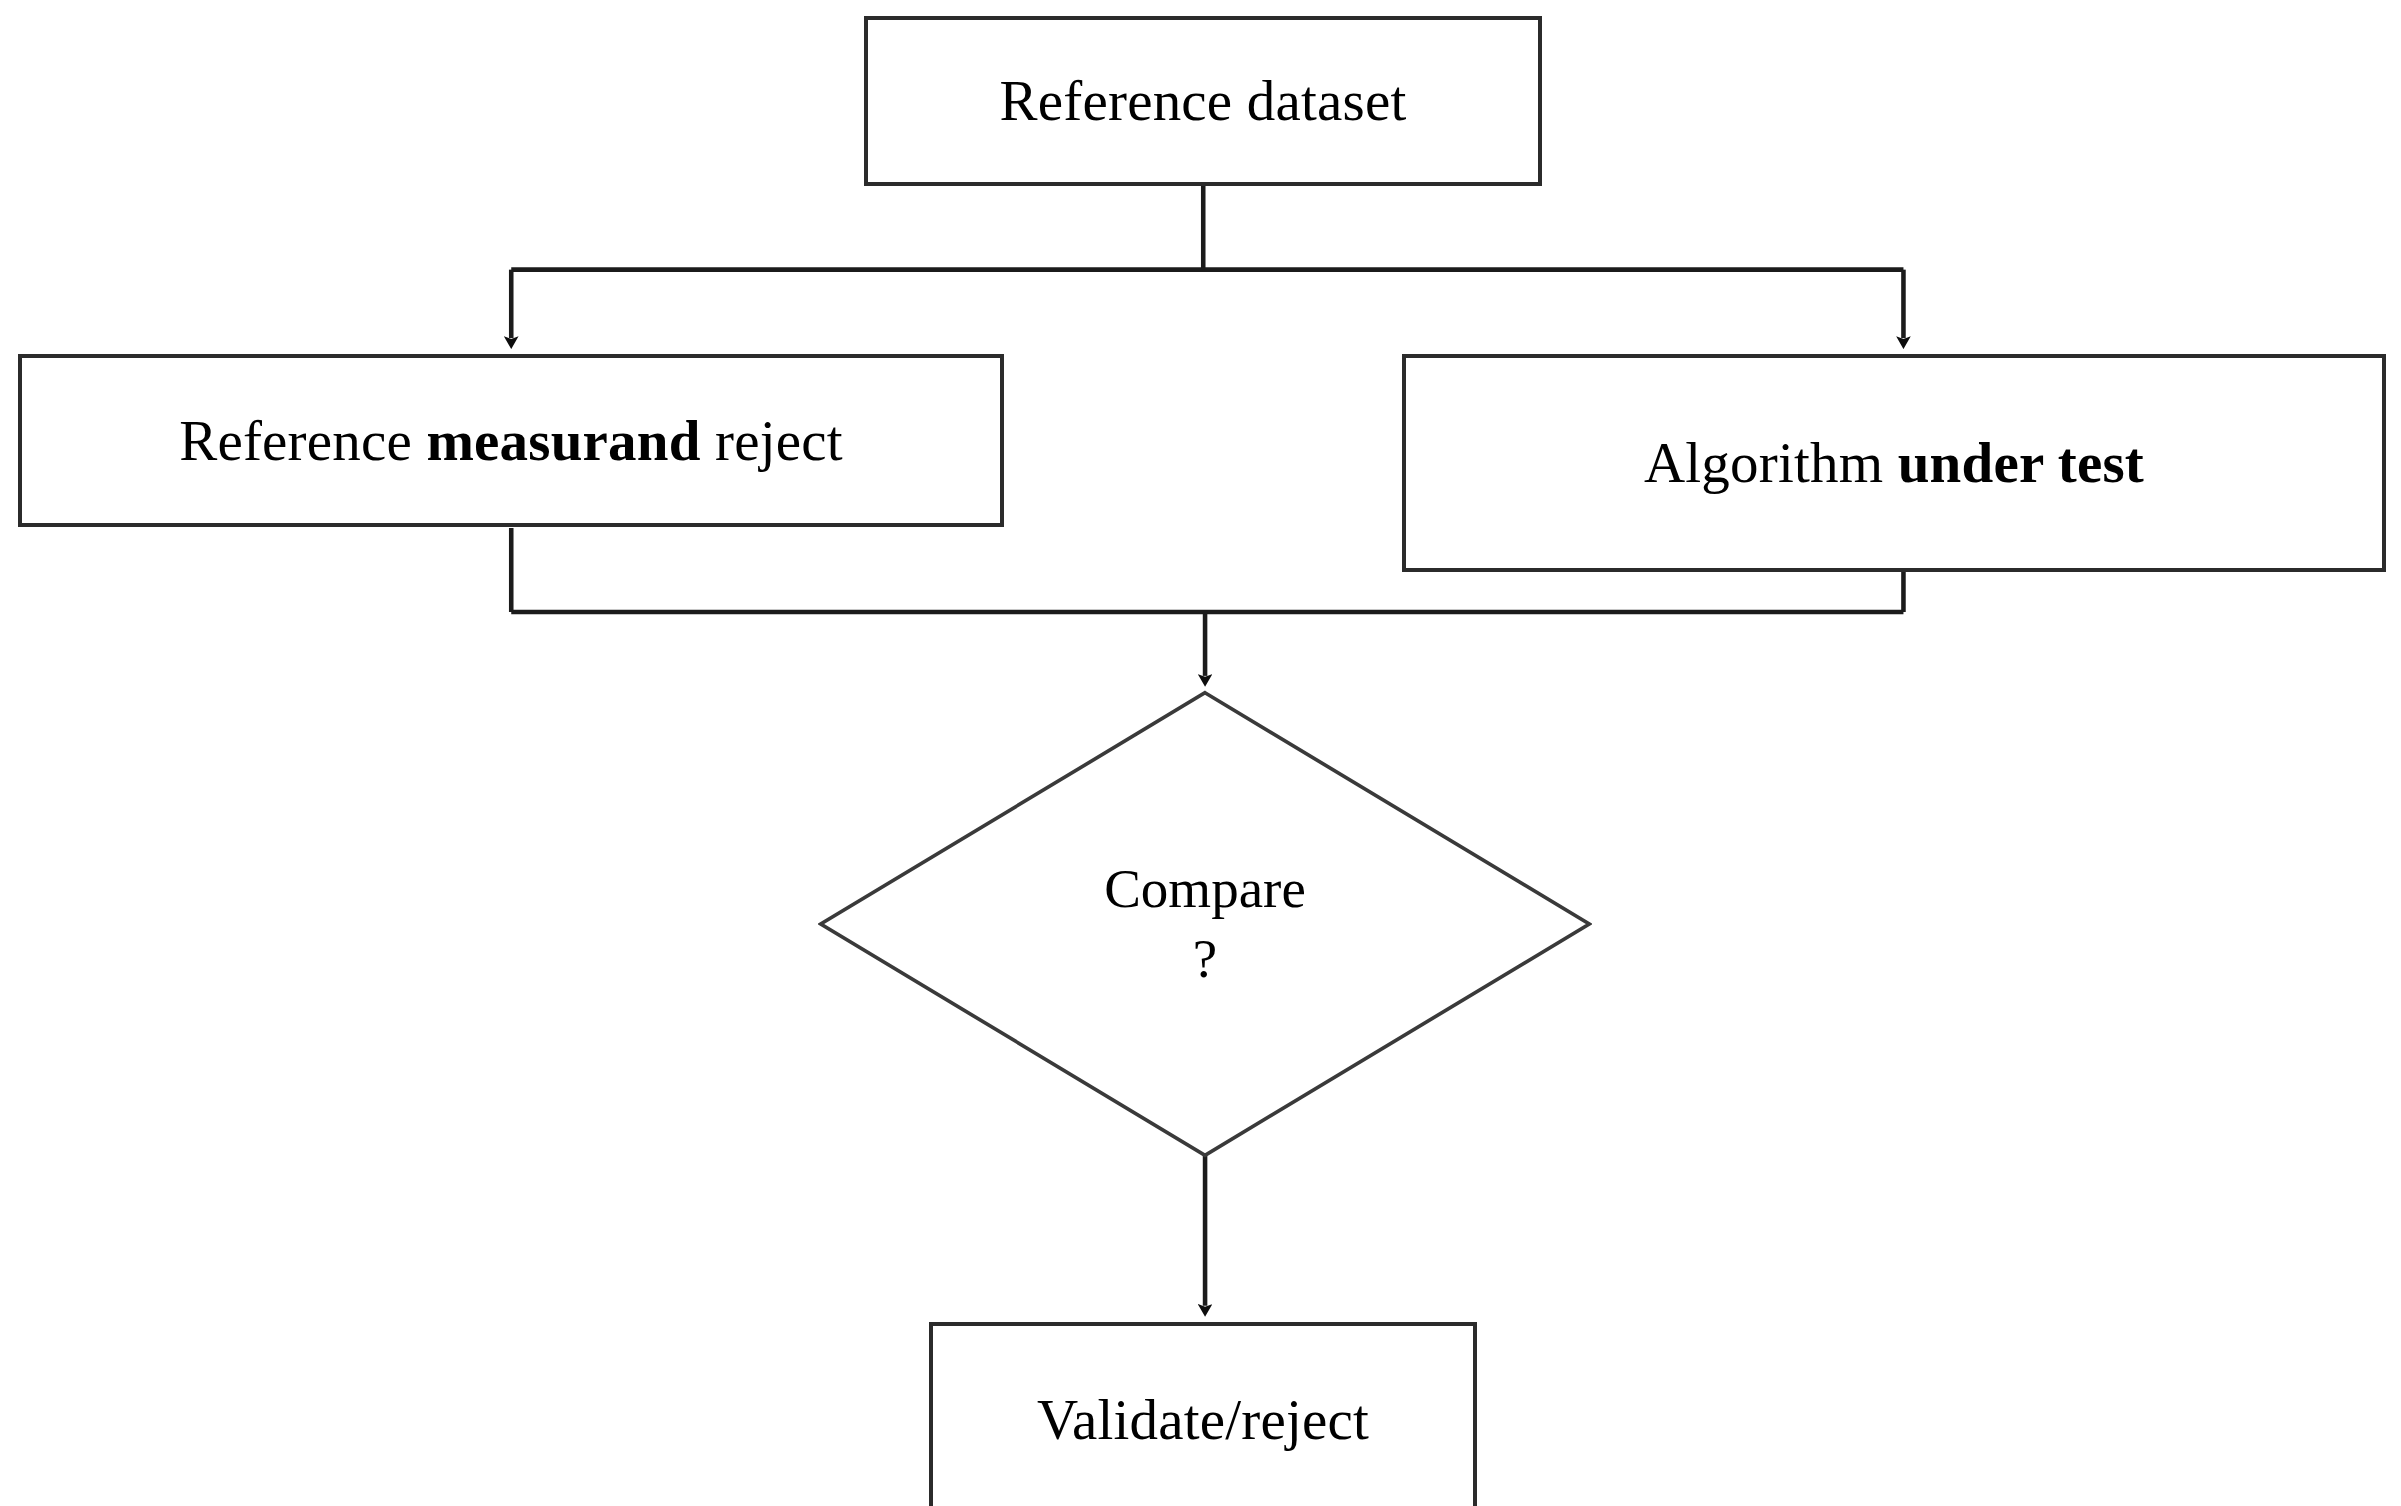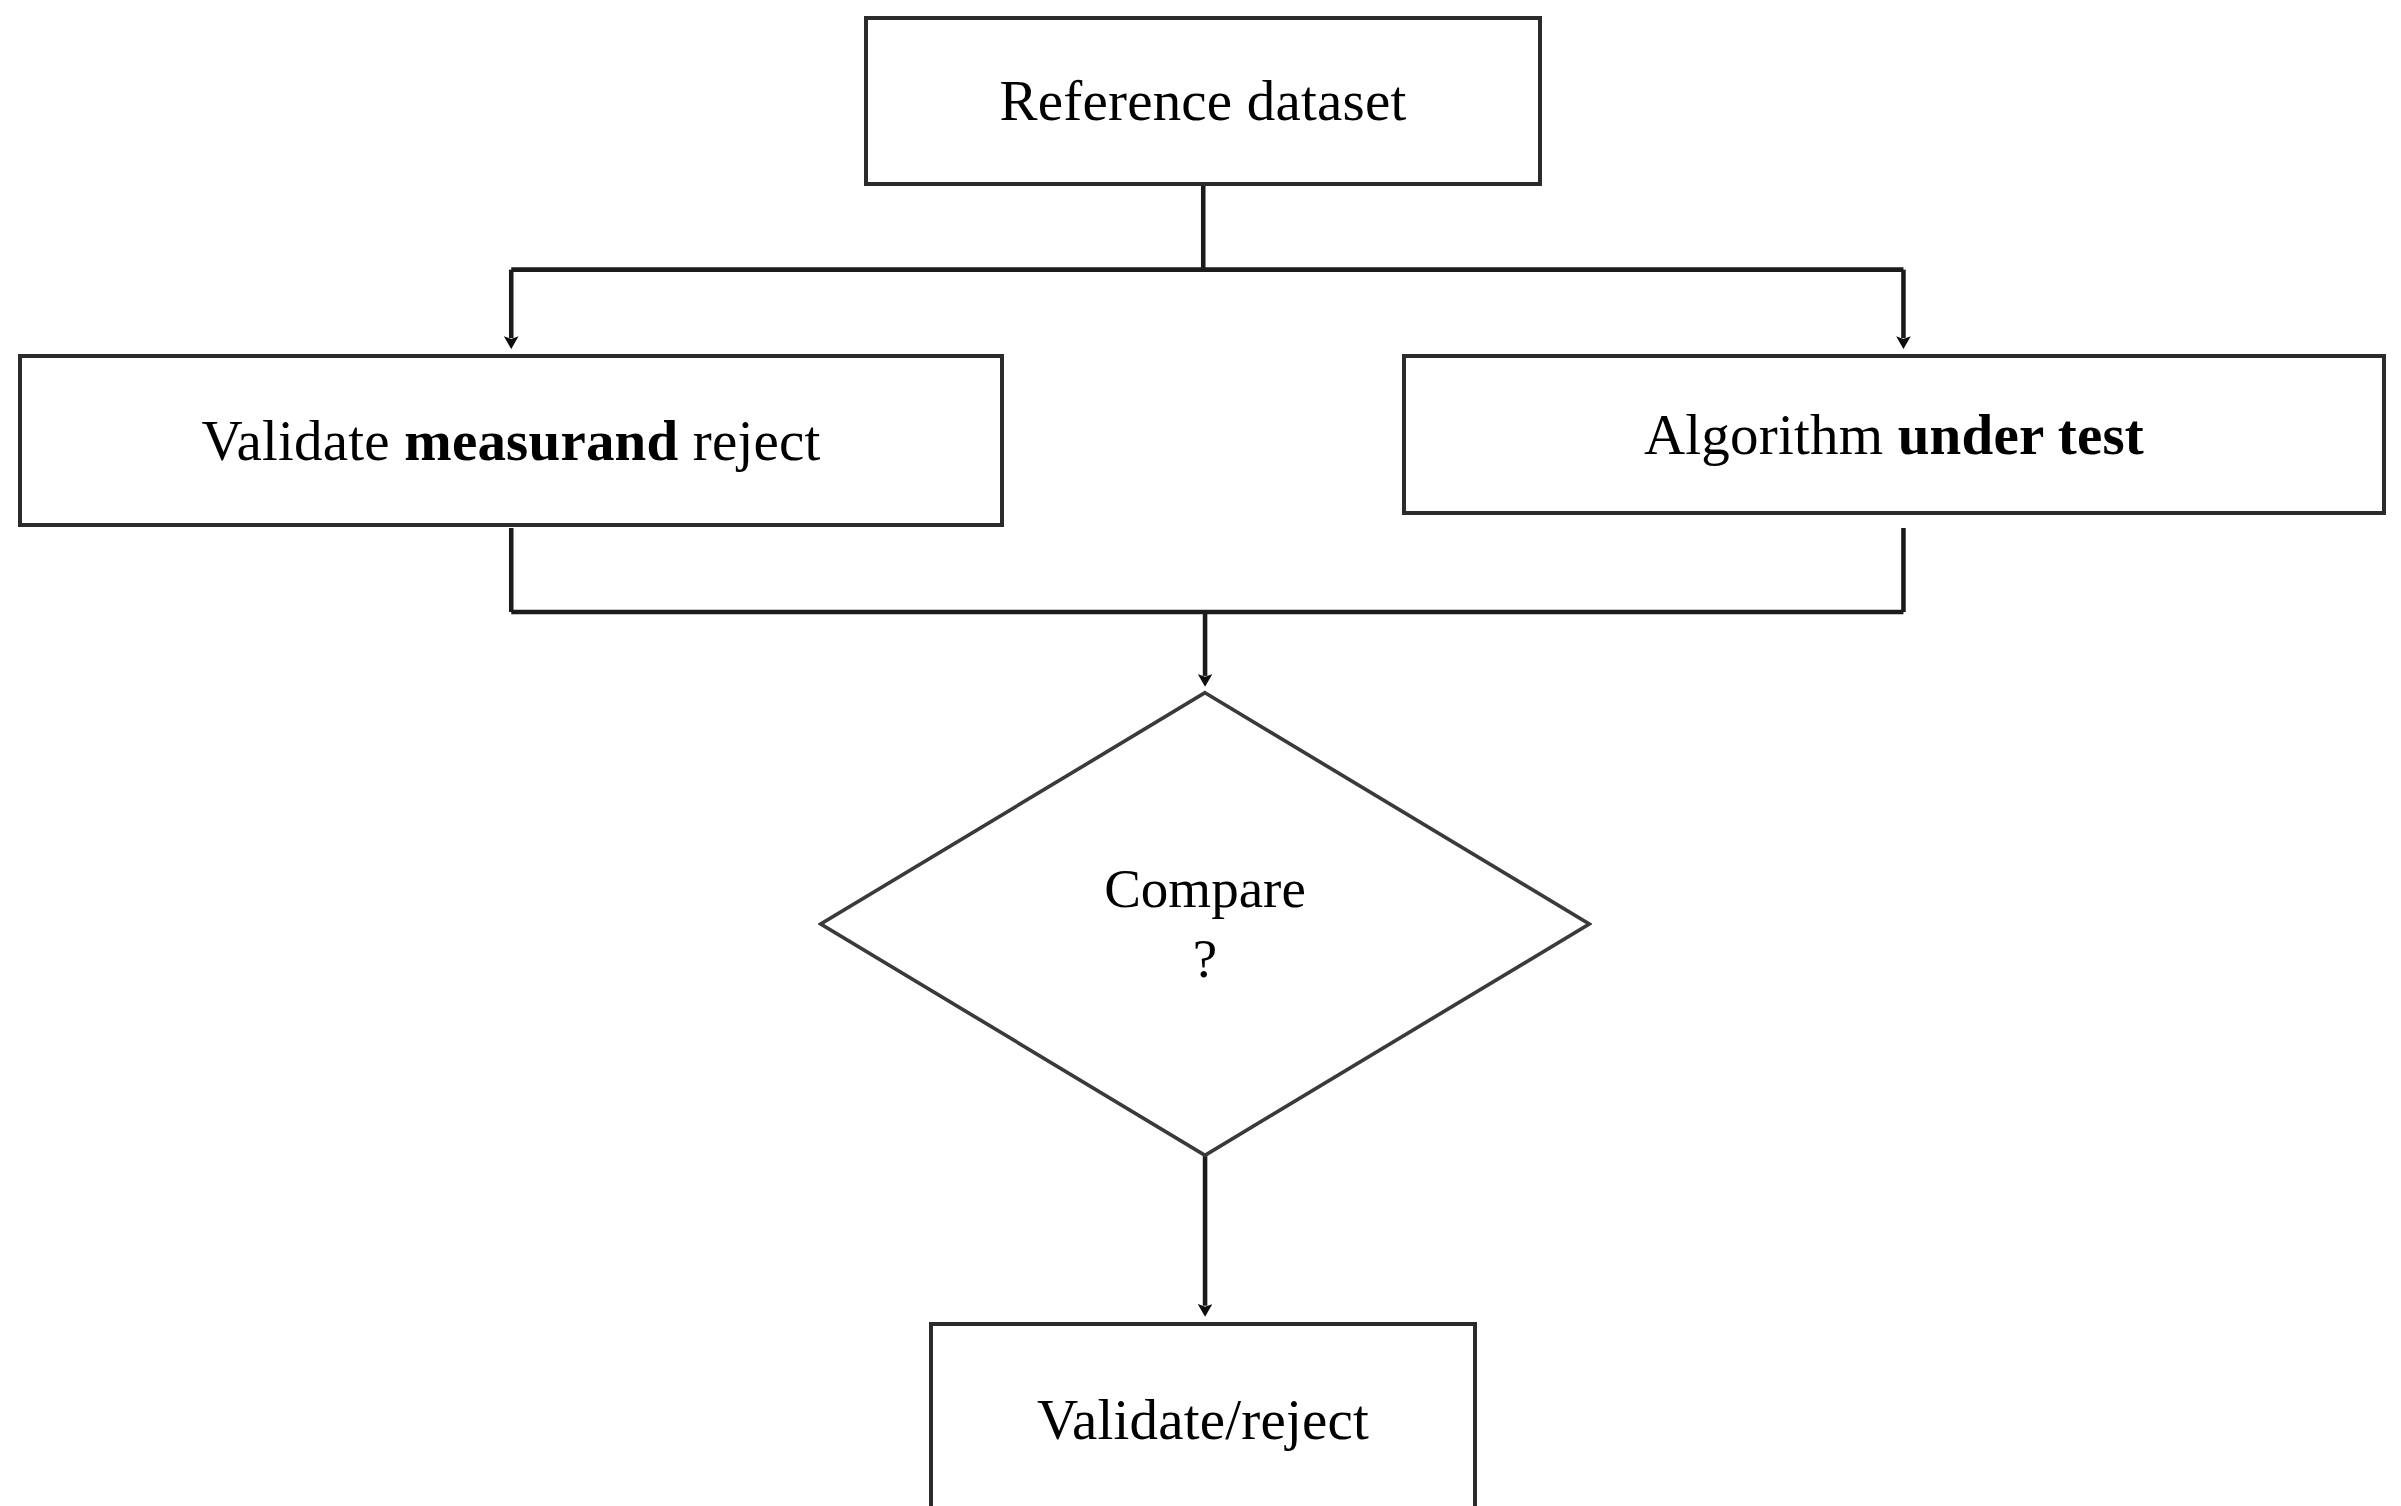--- a/index.html
+++ b/index.html
@@ -93,24 +93,24 @@
     <path d="M 1320 670 L 1320 740" fill="none" stroke="#1b1b1b" stroke-width="5" marker-end="url(#arrow)"></path>
 
     <path d="M 1320 1266 L 1320 1430" fill="none" stroke="#1b1b1b" stroke-width="5" marker-end="url(#arrow)"></path>
   </svg>
 
   <div class="node box" style="left:864px; top:15.5px; width:678px; height:170px;">
     <span class="box-label">Reference dataset</span>
   </div>
 
   <div class="node box" style="left:18px; top:354px; width:986px; height:173px;">
-    <span class="box-label"><span>Validate </span><span class="b">measurand</span><span> reject</span></span>
+    <span class="box-label"><span>Reference </span><span class="b">measurand</span><span> reject</span></span>
   </div>
 
-  <div class="node box" style="left:1402px; top:354px; width:984px; height:161px;text-align:right;">
+  <div class="node box" style="left:1402px; top:354px; width:984px; height:218px;text-align:right;">
     <span class="box-label"><span>Algorithm </span><span class="b">under test</span></span>
   </div>
 
   <div class="node diamond-node" style="left:818px; top:690px; width:774px; height:468px;">
     <svg class="diamond-svg" viewBox="0 0 848 512" preserveAspectRatio="none" xmlns="http://www.w3.org/2000/svg">
       <polygon points="424,3 845,256 424,509 3,256" fill="#ffffff" stroke="#3a3a3a" stroke-width="4"></polygon>
     </svg>
     <div class="diamond-label">
       <div>Compare</div>
       <div>?</div>

